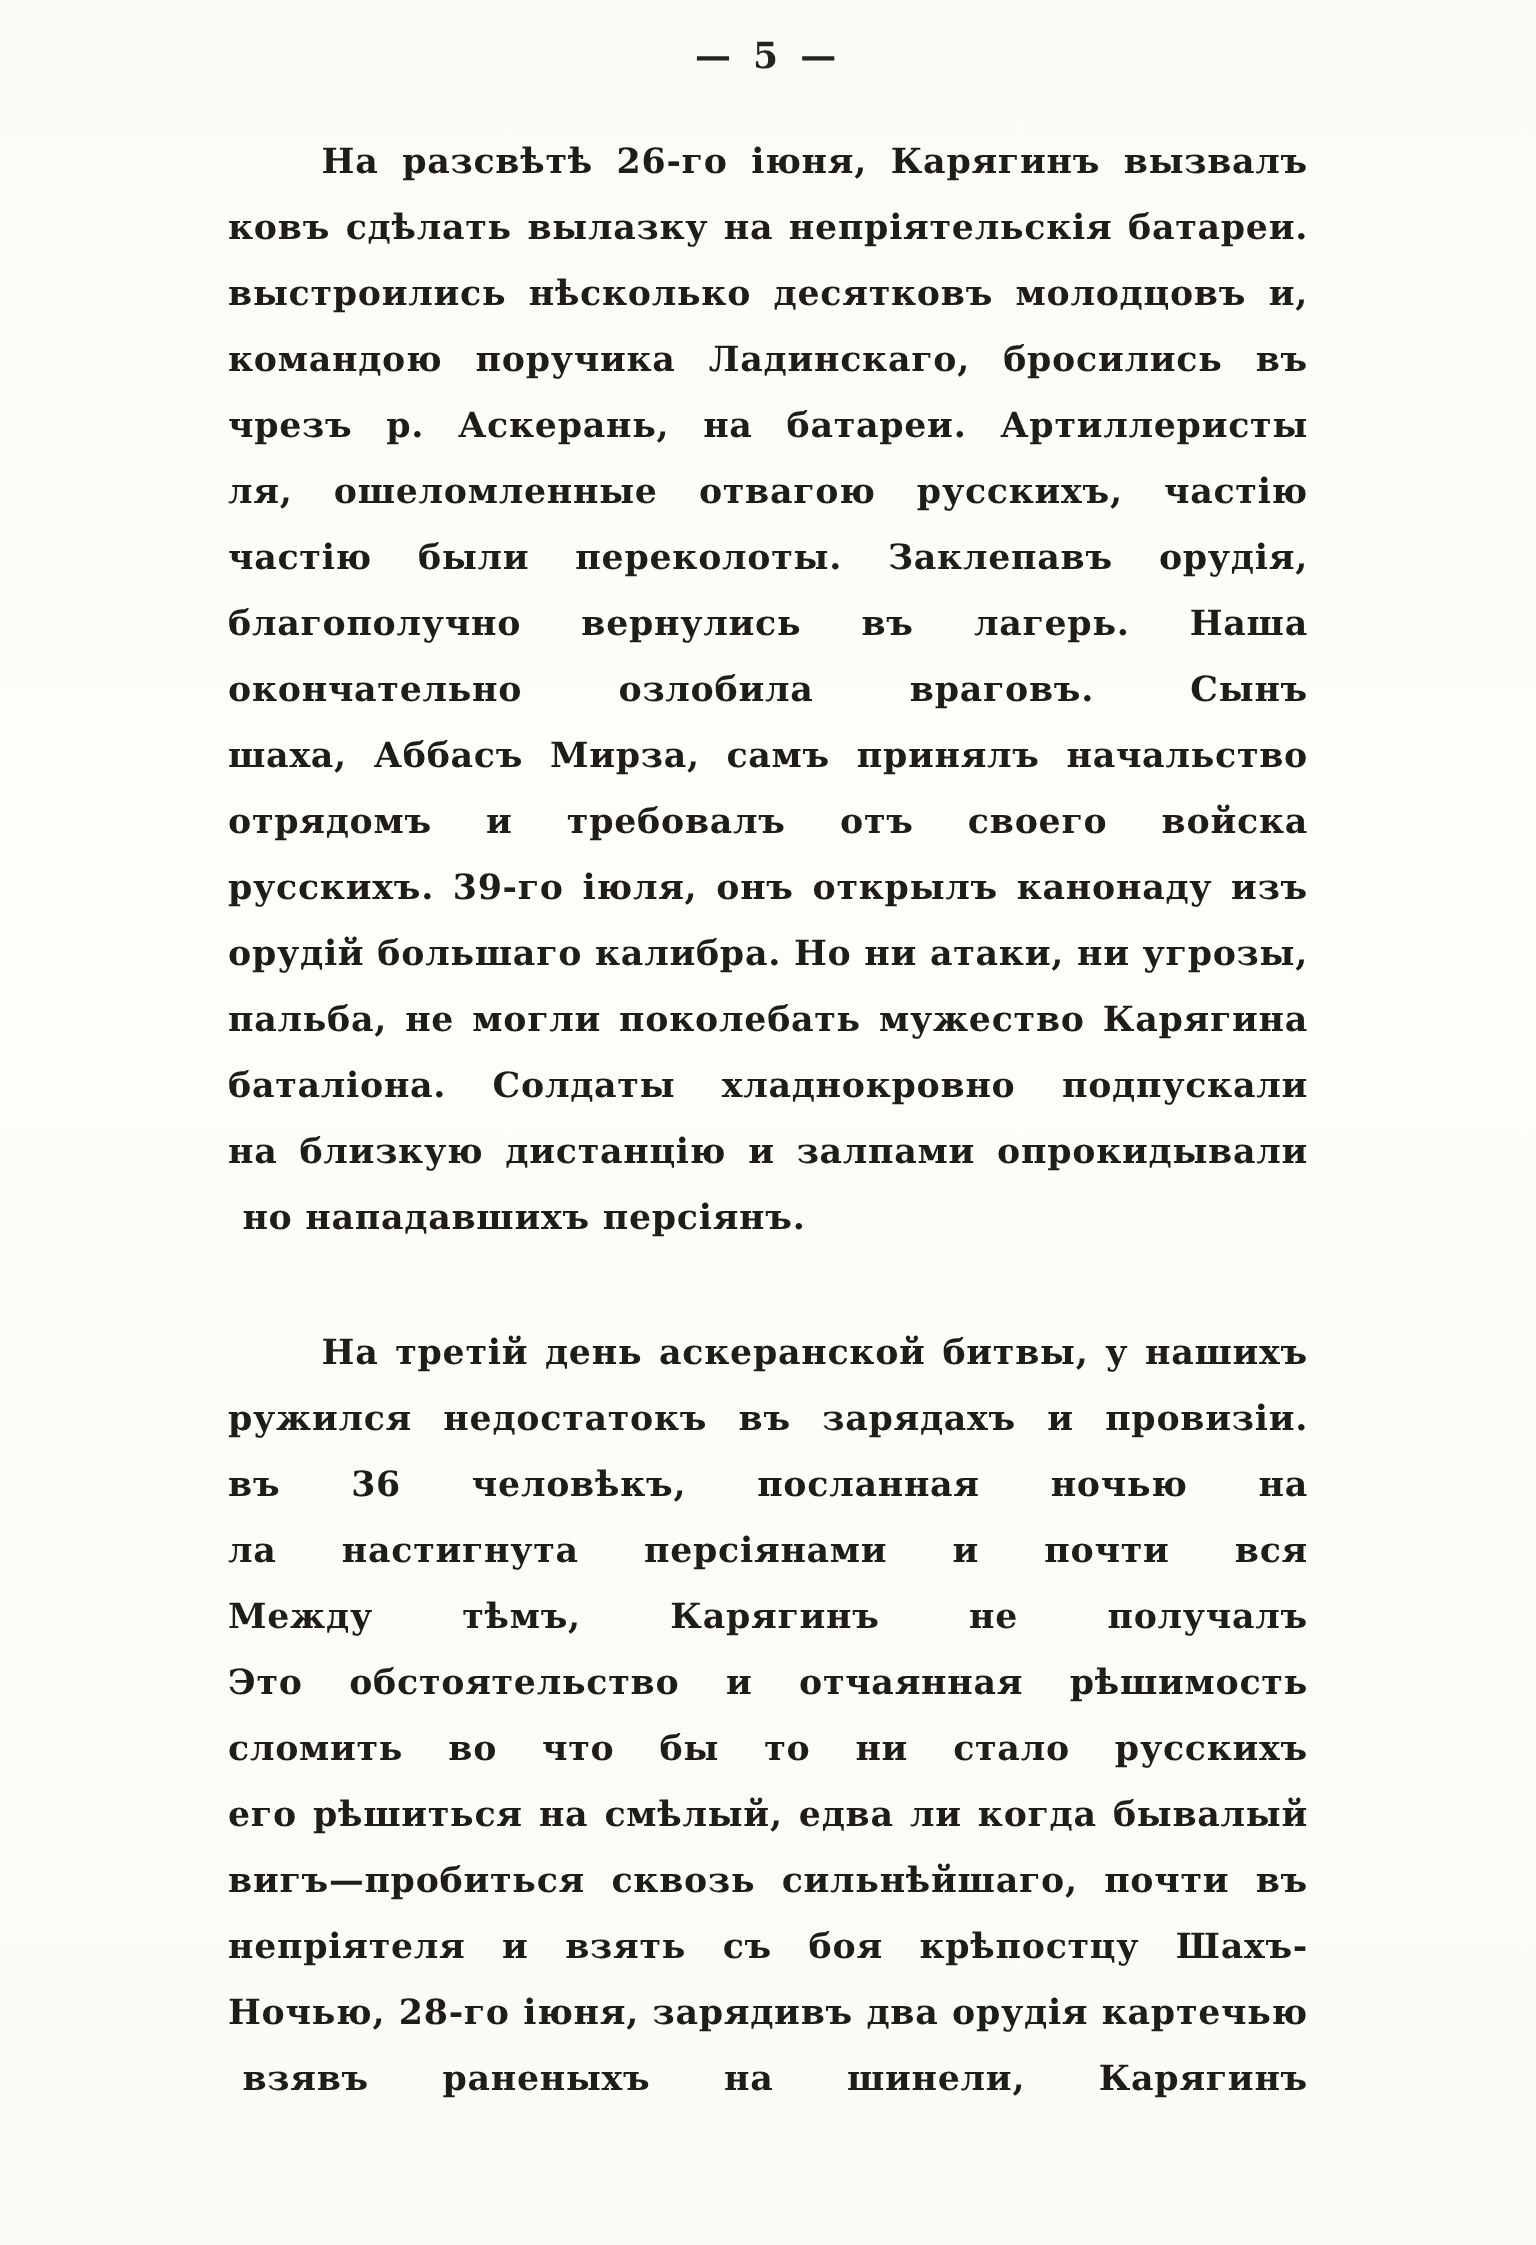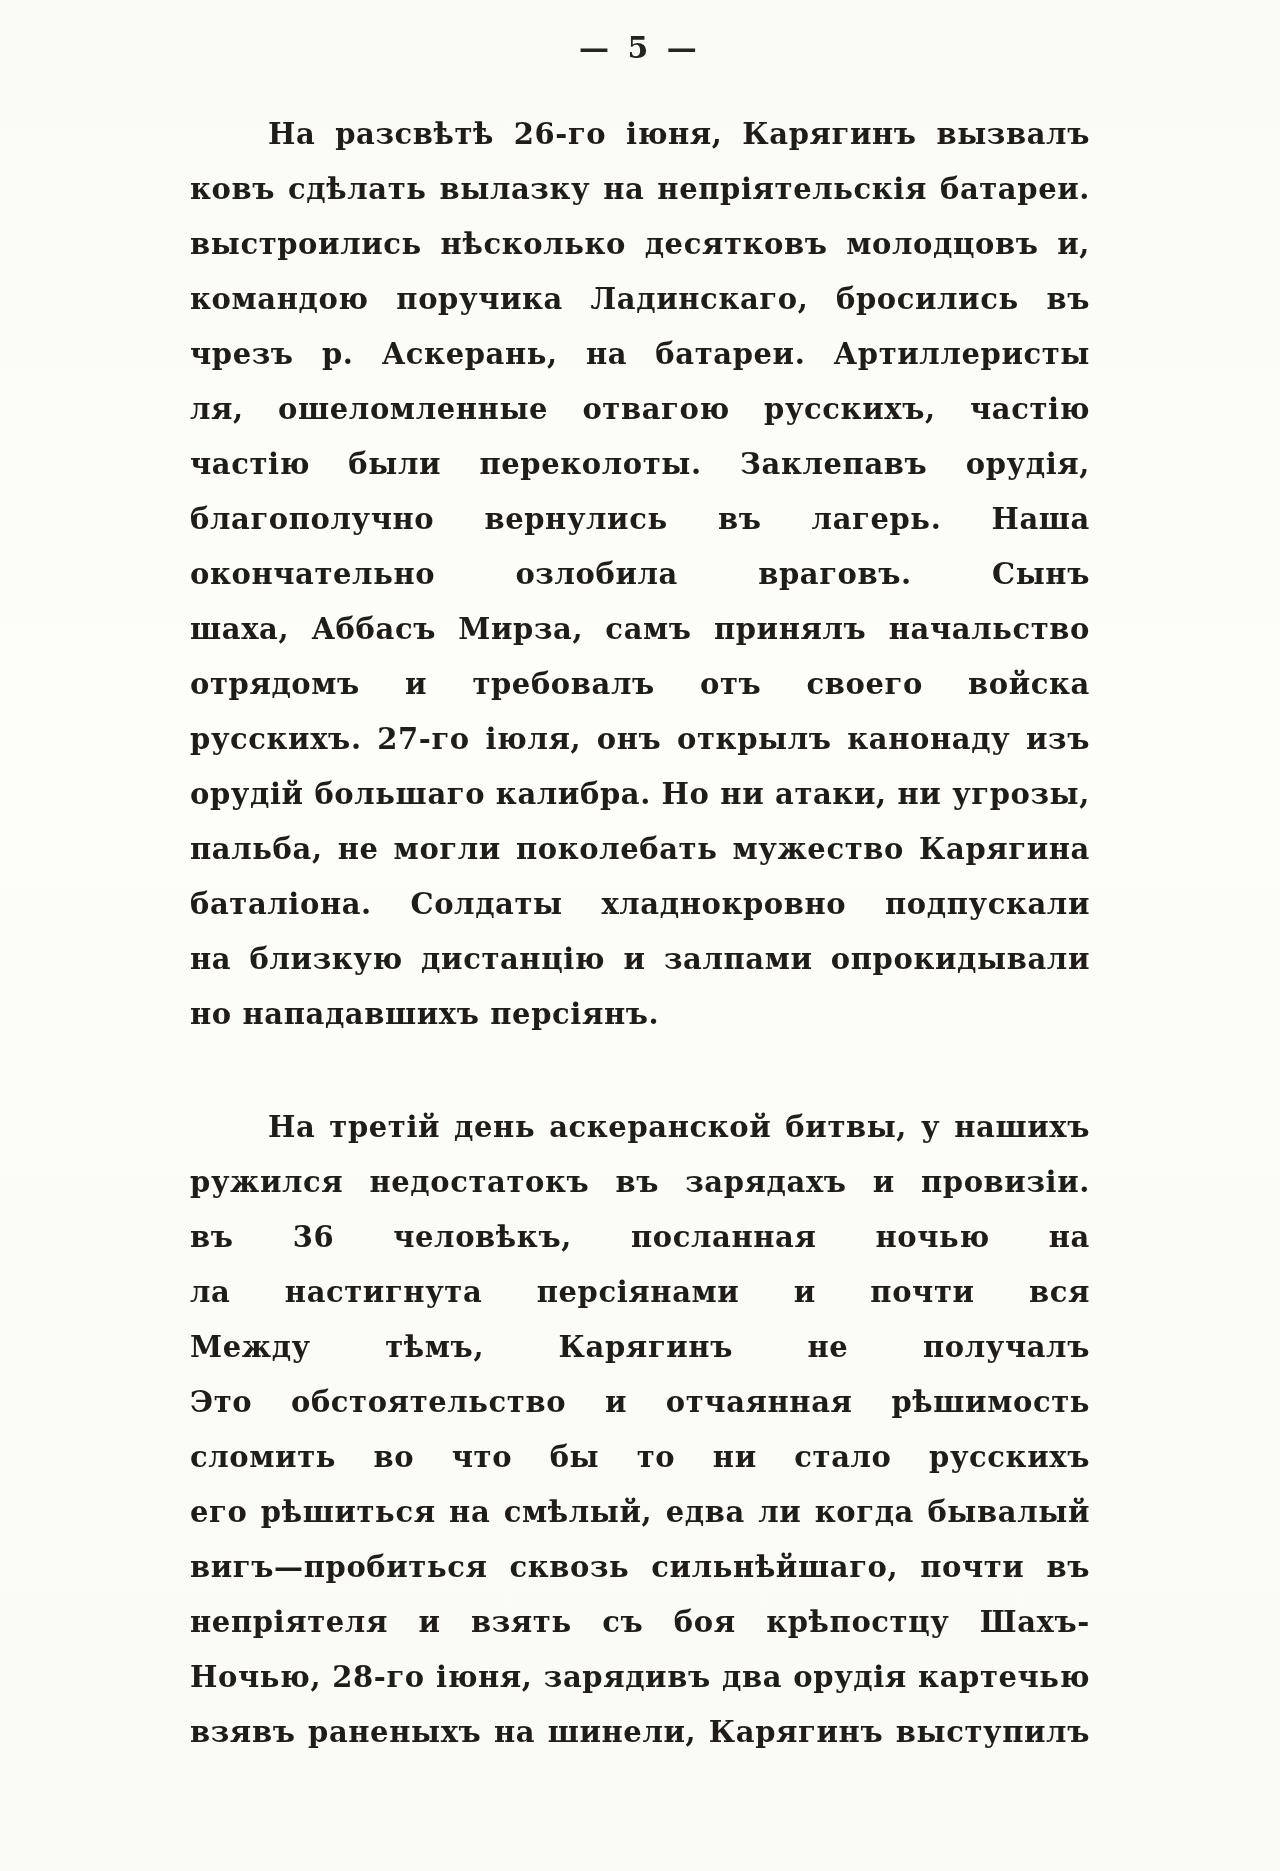--- a/index.html
+++ b/index.html
@@ -46,20 +46,21 @@
   .line {
     height: 55px;
     line-height: 55px;
     text-align: justify;
     text-align-last: justify;
     white-space: normal;
     overflow: hidden;
   }
   .paragraph .line:last-child {
     text-align-last: left;
+    margin-left: 12px;
   }
   .line.first {
     text-indent: 78px;
   }
 </style>
 </head>
 <body>
 
 <div class="page">
   <div class="content">
@@ -70,21 +71,21 @@
           <div class="line">ковъ сдѣлать вылазку на непріятельскія батареи. Живо</div>
           <div class="line">выстроились нѣсколько десятковъ молодцовъ и, подъ</div>
           <div class="line">командою поручика Ладинскаго, бросились въ бродъ</div>
           <div class="line">чрезъ р. Аскерань, на батареи. Артиллеристы непріяте-</div>
           <div class="line">ля, ошеломленные отвагою русскихъ, частію бѣжали, а</div>
           <div class="line">частію были переколоты. Заклепавъ орудія, охотники</div>
           <div class="line">благополучно вернулись въ лагерь. Наша вылазка</div>
           <div class="line">окончательно озлобила враговъ. Сынъ персидскаго</div>
           <div class="line">шаха, Аббасъ Мирза, самъ принялъ начальство надъ</div>
           <div class="line">отрядомъ и требовалъ отъ своего войска уничтожить</div>
-          <div class="line">русскихъ. 27-го іюля, онъ открылъ канонаду изъ</div>
+          <div class="line">русскихъ. 39-го іюля, онъ открылъ канонаду изъ</div>
           <div class="line">орудій большаго калибра. Но ни атаки, ни угрозы, ни</div>
           <div class="line">пальба, не могли поколебать мужество Карягина и его</div>
           <div class="line">баталіона. Солдаты хладнокровно подпускали противника</div>
           <div class="line">на близкую дистанцію и залпами опрокидывали отчаян-</div>
           <div class="line">но нападавшихъ персіянъ.</div>
         </div>
         <div class="paragraph">
           <div class="line first">На третій день аскеранской битвы, у нашихъ обна-</div>
           <div class="line">ружился недостатокъ въ зарядахъ и провизіи. Команда</div>
           <div class="line">въ 36 человѣкъ, посланная ночью на фуражировку, бы-</div>

